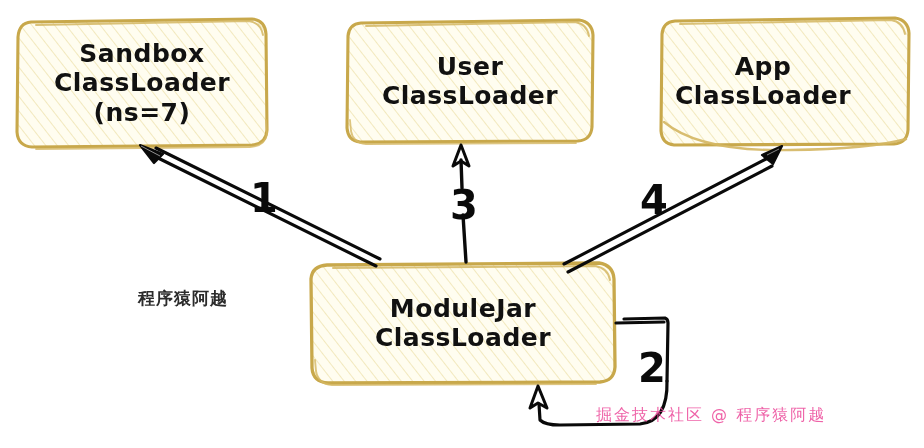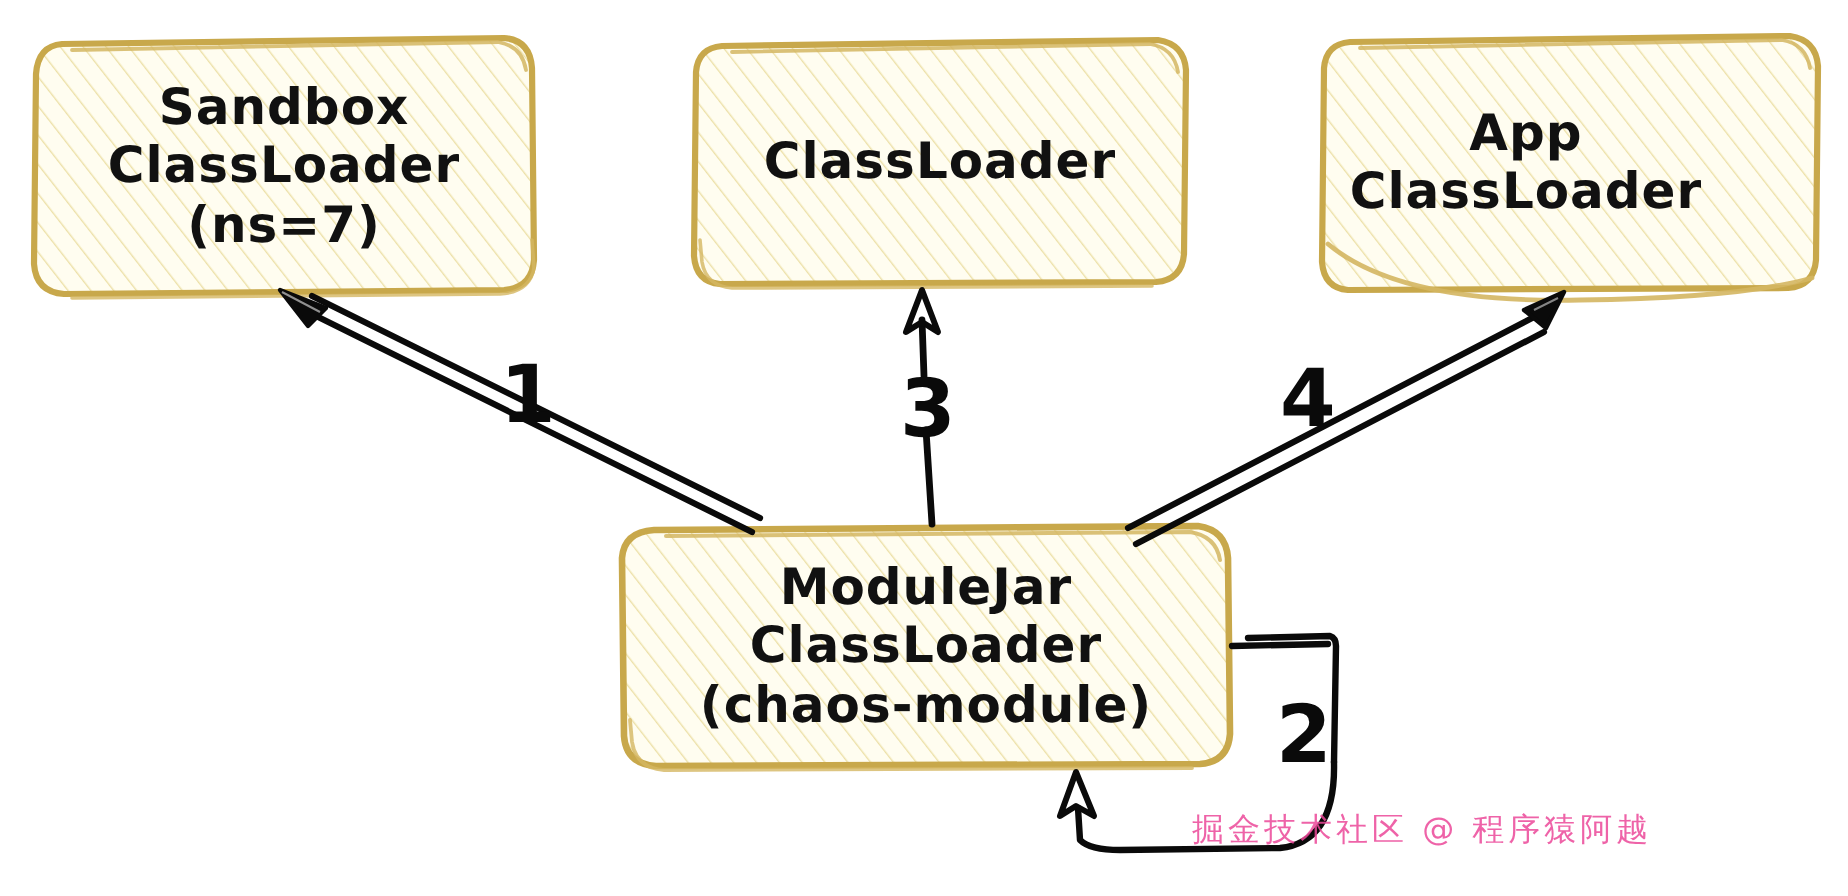--- a/index.html
+++ b/index.html
@@ -140,34 +140,35 @@
     </g>
   </svg>
 
   <div class="node-label" style="left:16px; top:18px; width:252px; height:130px; font-size:25px;">
     <span class="line">Sandbox</span>
     <span class="line">ClassLoader</span>
     <span class="line">(ns=7)</span>
   </div>
 
   <div class="node-label" style="left:346px; top:19px; width:248px; height:124px; font-size:25px;">
+    <span class="line">User</span>
     <span class="line">ClassLoader</span>
   </div>
 
   <div class="node-label" style="left:660px; top:17px; width:206px; height:128px; font-size:25px;">
     <span class="line">App</span>
     <span class="line">ClassLoader</span>
   </div>
 
   <div class="node-label" style="left:310px; top:262px; width:306px; height:122px; font-size:25px;">
     <span class="line">ModuleJar</span>
     <span class="line">ClassLoader</span>
-    <span class="line">(chaos-module)</span>
   </div>
 
   <div class="edge-number" style="left:250px; top:178px; font-size:40px;">1</div>
   <div class="edge-number" style="left:450px; top:185px; font-size:40px;">3</div>
   <div class="edge-number" style="left:640px; top:180px; font-size:40px;">4</div>
   <div class="edge-number" style="left:638px; top:348px; font-size:40px;">2</div>
 
+  <div class="watermark-left" style="left:138px; top:287px;">程序猿阿越</div>
   <div class="watermark-bottom" style="left:596px; top:405px;">掘金技术社区 @ 程序猿阿越</div>
 
 </div>
 
 </body></html>

